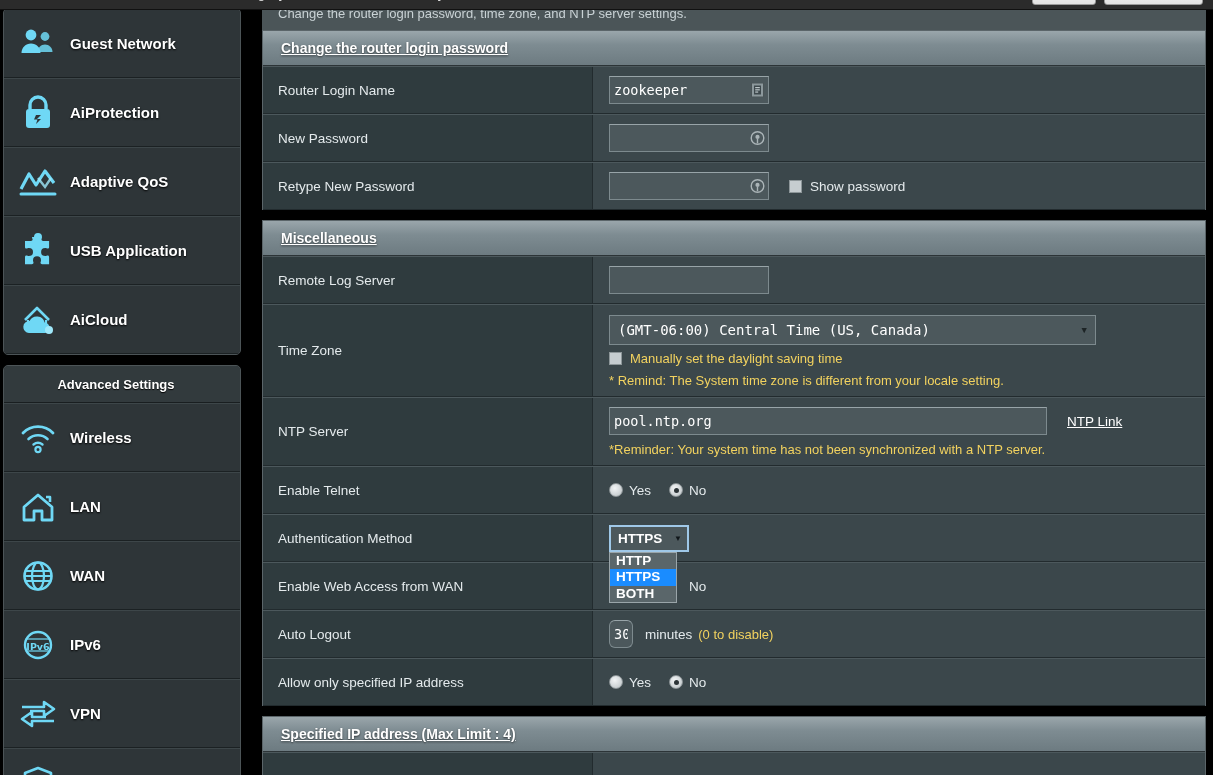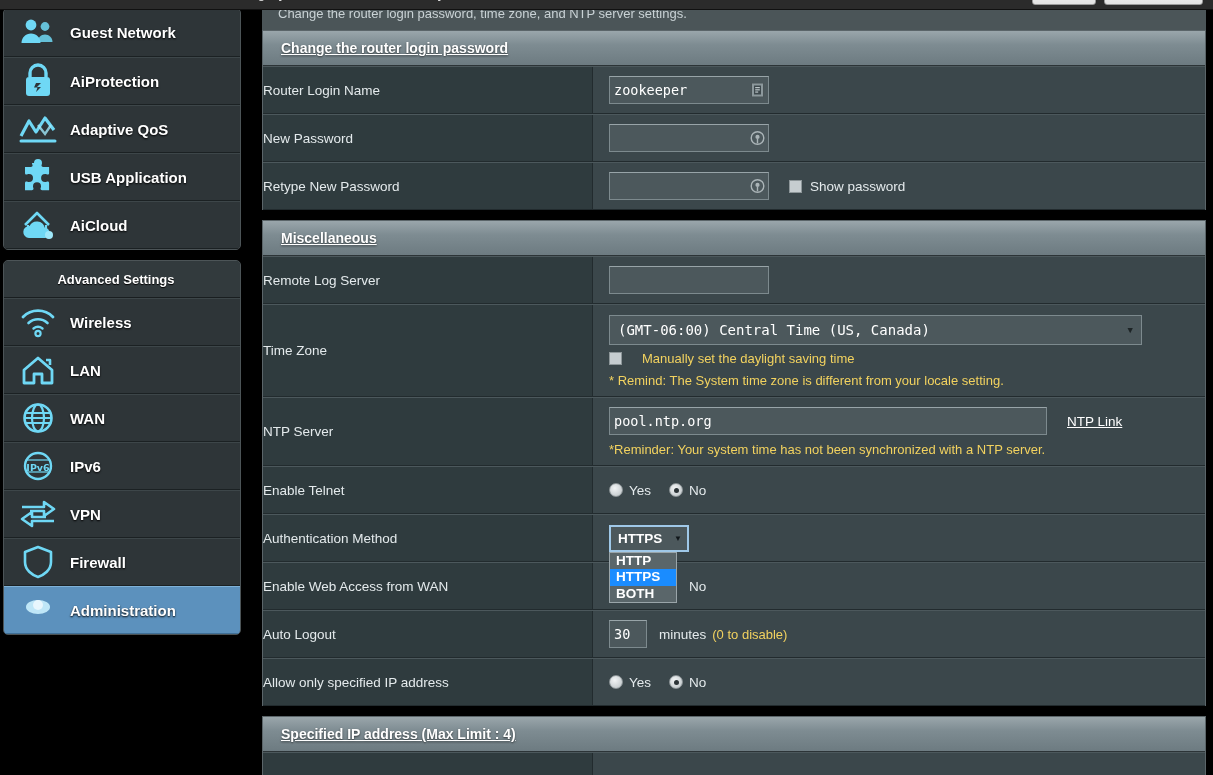--- a/index.html
+++ b/index.html
@@ -47,21 +47,21 @@
   }
   .group-title {
     color: #ffffff; font-size: 13px; font-weight: bold;
     text-align: center; padding: 11px 12px 10px 0;
     background: #323a3d;
     border-bottom: 1px solid #191e20;
     text-shadow: 0 1px 1px #000;
   }
   .menu-item {
     display: flex; align-items: center;
-    height: 48px;
+    height: 69px;
     padding-left: 12px;
     border-bottom: 1px solid #1b2123;
     border-top: 1px solid #3d4649;
     background: #2e3538;
   }
   .menu-item:first-child { border-top: none; }
   .menu-item.selected {
     background: #5c91bd;
     border-top: 1px solid #7fb2d8;
     border-bottom: 1px solid #3f6e95;
@@ -113,21 +113,21 @@
     border-top: 1px solid #4c585c;
     min-height: 48px;
     background: #3b474b;
   }
   .row:first-of-type { border-top: none; }
   .row-label {
     width: 330px; flex: 0 0 330px;
     background: #2f3b3e;
     color: #e4eaec; font-size: 13.5px;
     display: flex; align-items: center;
-    padding-left: 0;
+    padding-left: 15px;
     border-right: 1px solid #222b2e;
   }
   .row-field {
     flex: 1;
     display: flex; align-items: center;
     padding: 8px 8px 8px 16px;
     position: relative;
   }
   .row-field.col { flex-direction: column; align-items: flex-start; }
 
@@ -140,32 +140,32 @@
     font-family: "DejaVu Sans Mono", monospace;
     font-size: 13.5px;
     height: 28px;
     padding: 0 4px;
     outline: none;
   }
   .txt.w-login { width: 160px; padding-right: 24px; }
   .txt.w-pw { width: 160px; padding-right: 24px; }
   .txt.w-remote { width: 160px; }
   .txt.w-ntp { width: 438px; }
-  .txt.w-num { width: 38px; text-align: left; }
+  .txt.w-num { width: 24px; text-align: left; border-radius: 6px; }
 
   .in-wrap { position: relative; display: inline-block; }
   .lp-field-icon {
     position: absolute; right: 4px; top: 50%;
     transform: translateY(-50%);
     width: 15px; height: 17px;
     display: flex; align-items: center; justify-content: center;
   }
 
   .sel-tz {
-    width: 533px; height: 30px;
+    width: 487px; height: 30px;
     background: #4c585c;
     border: 1px solid #7d8a8e;
     color: #ffffff;
     font-family: "DejaVu Sans Mono", monospace;
     font-size: 14px;
     display: flex; align-items: center;
     padding: 0 8px;
     position: relative;
     text-align: center;
   }
@@ -176,21 +176,21 @@
   }
 
   .chk {
     width: 13px; height: 13px;
     background: #c6cdd0;
     border: 1px solid #8d9699;
     display: inline-block;
     flex: 0 0 13px;
   }
   .note-yellow { color: #f2d25f; font-size: 13px; }
-  .note-row { display: flex; align-items: center; gap: 20px; margin-top: 6px; }
+  .note-row { display: flex; align-items: center; gap: 8px; margin-top: 6px; }
 
   .radio-grp { display: flex; align-items: center; gap: 6px; }
   .radio {
     width: 14px; height: 14px; border-radius: 50%;
     background: radial-gradient(circle at 40% 35%, #f2f4f5, #b9c1c4);
     border: 1px solid #8c9497;
     display: inline-block; position: relative;
     flex: 0 0 14px;
   }
   .radio.on::after {

